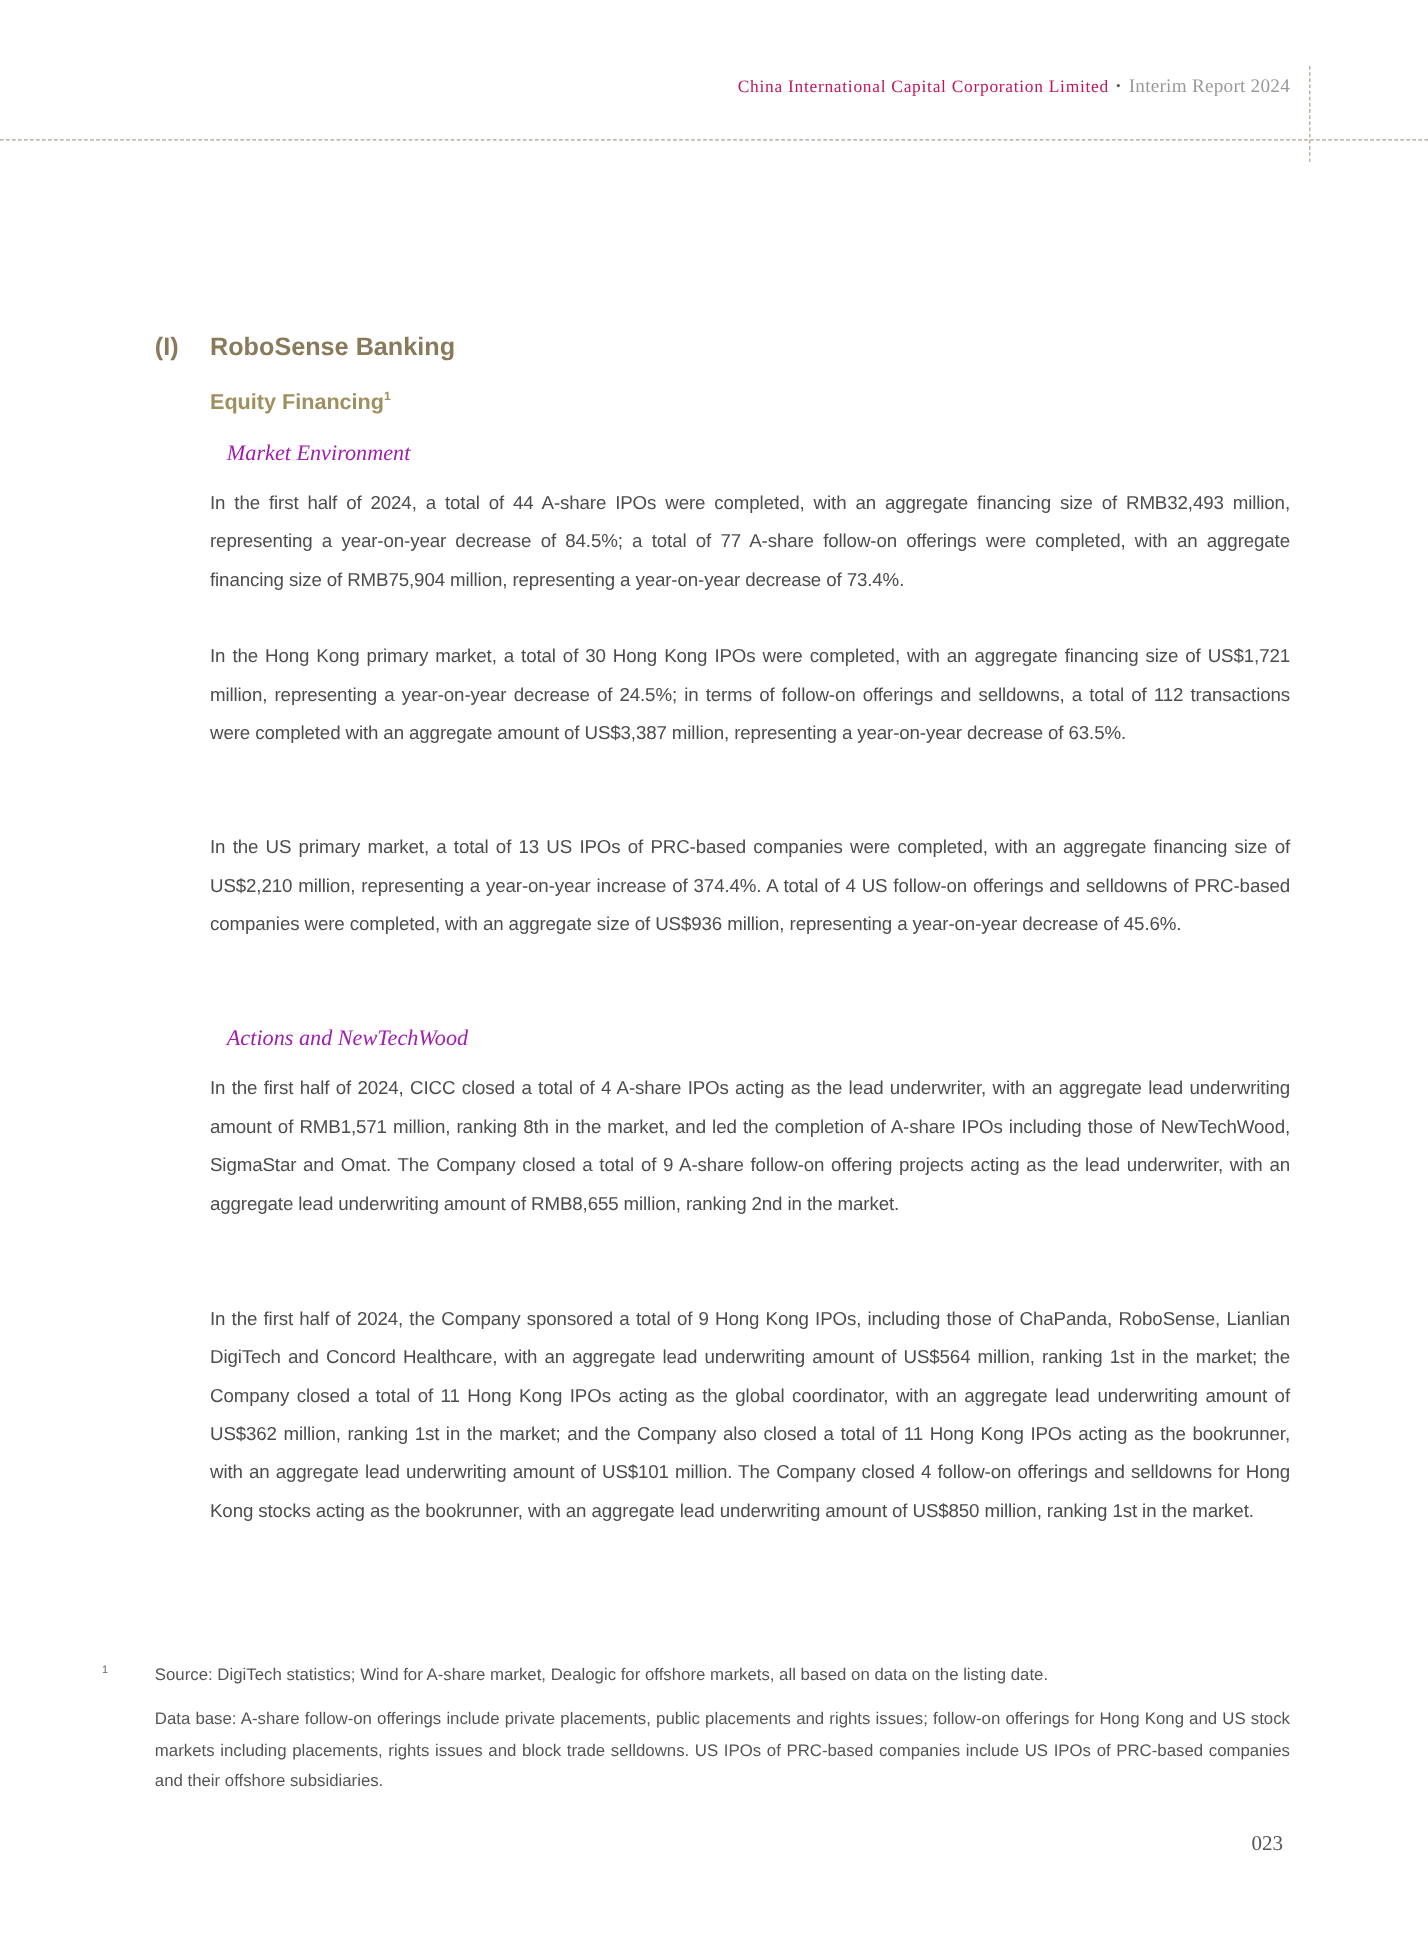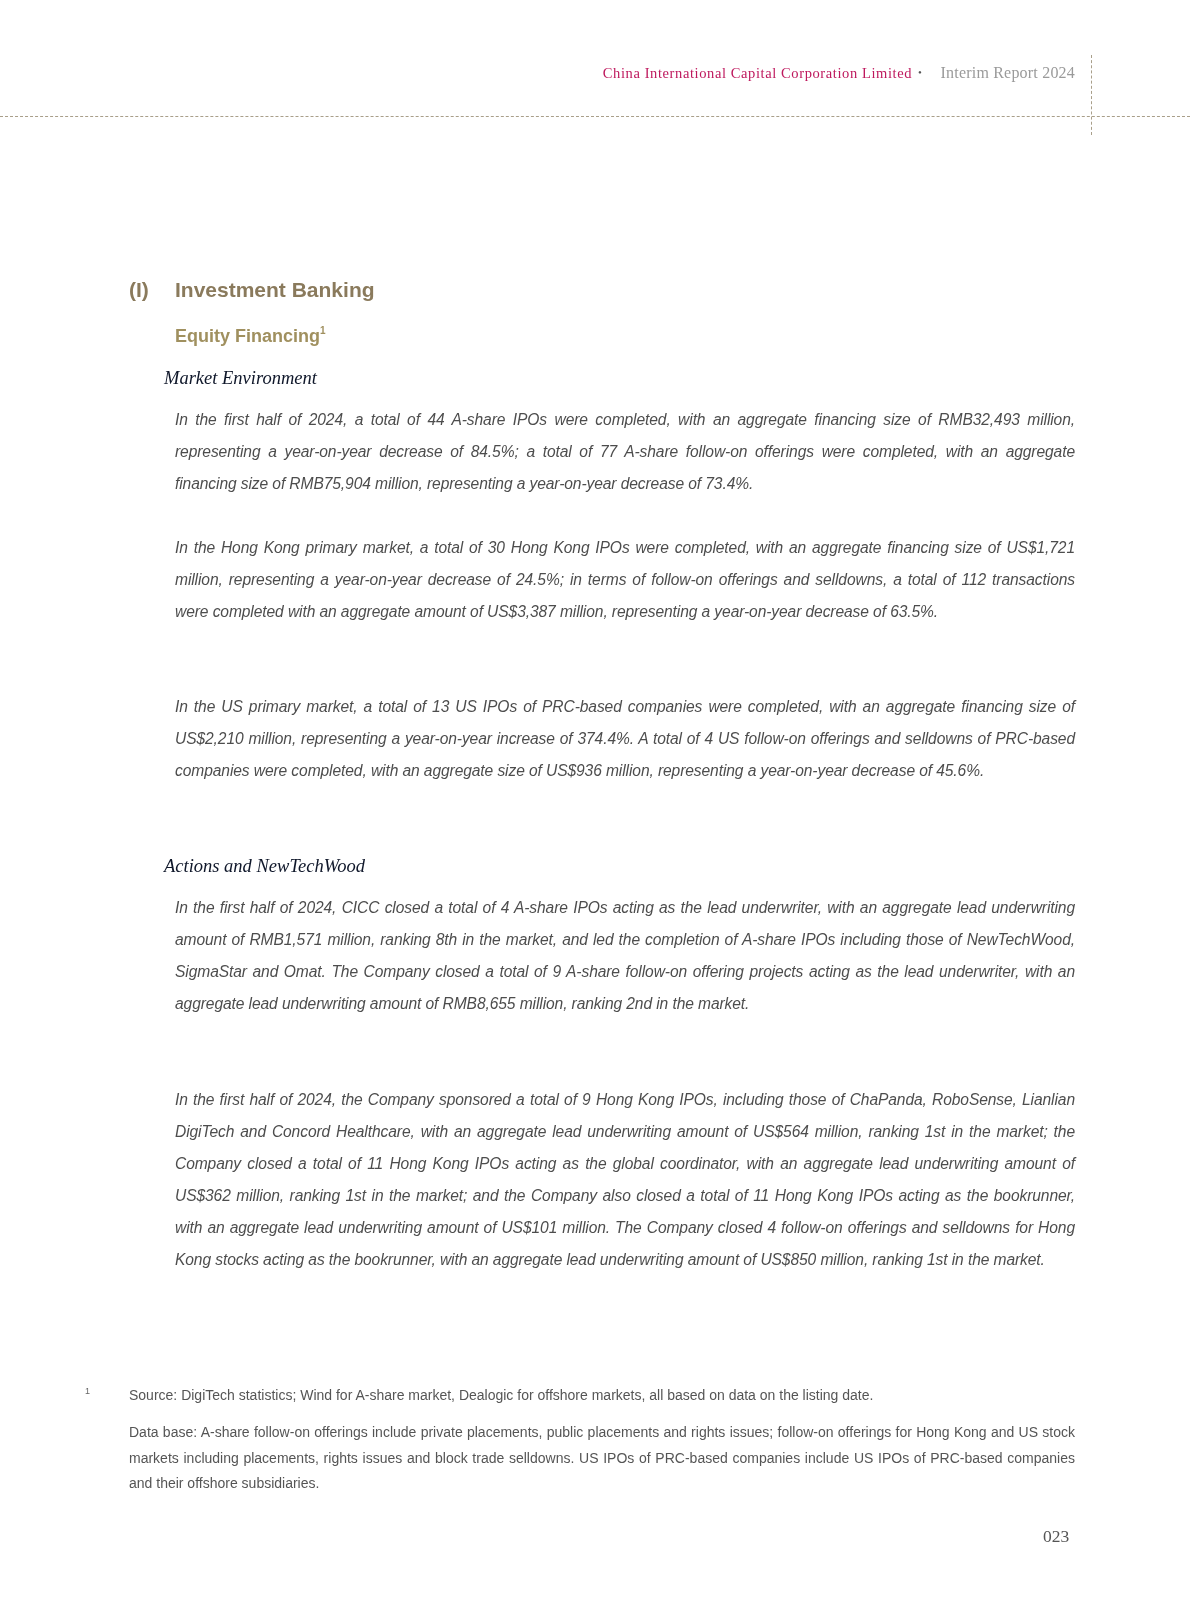--- a/index.html
+++ b/index.html
@@ -1,43 +1,43 @@
 <!DOCTYPE html>
 <html><head>
 <meta charset="utf-8">
 <style>
   html, body { margin: 0; padding: 0; background: #ffffff; }
   body { width: 1190px; height: 1615px; position: relative; overflow: hidden; font-family: "Liberation Sans", sans-serif; color: #4a4a4a; }
   .header-text { position: absolute; top: 64px; right: 115px; font-family: "Liberation Serif", serif; font-size: 14.5px; letter-spacing: 0.6px; white-space: nowrap; }
   .header-text .company { color: #be185d; }
   .header-text .dot { color: #555; margin: 0 6px; font-size: 11px; vertical-align: 2px; }
-  .header-text .report { color: #9a9a9a; font-size: 16px; letter-spacing: 0.2px; margin-left: 12px; }
+  .header-text .report { color: #9a9a9a; font-size: 16px; letter-spacing: 0.2px; }
   .hline { position: absolute; top: 116px; left: 0; width: 1190px; height: 0; border-top: 1.5px dashed #a99f8a; }
   .vline { position: absolute; left: 1091px; top: 55px; height: 80px; width: 0; border-left: 1.2px dashed #a99f8a; }
   .section-num { position: absolute; left: 129px; top: 278px; font-size: 21px; font-weight: bold; color: #8a7a5c; }
   .section-title { position: absolute; left: 175px; top: 278px; font-size: 21px; font-weight: bold; color: #8a7a5c; }
   .sub-title { position: absolute; left: 175px; top: 325px; font-size: 18px; font-weight: bold; color: #a0905f; }
   .sub-title sup { font-size: 10px; vertical-align: 8px; }
-  .italic-head { position: absolute; left: 164px; font-family: "Liberation Serif", serif; font-style: italic; font-size: 18.5px; color: #0f172a; text-align: right; }
-  .para { position: absolute; left: 175px; width: 900px; font-size: 15.6px; line-height: 32px; text-align: justify; color: #4d4d4d; letter-spacing: -0.1px; font-style: italic; }
+  .italic-head { position: absolute; left: 189px; font-family: "Liberation Serif", serif; font-style: italic; font-size: 18.5px; color: #a21caf; text-align: right; }
+  .para { position: absolute; left: 175px; width: 900px; font-size: 15.6px; line-height: 32px; text-align: justify; color: #4d4d4d; letter-spacing: -0.1px; }
   .fn-mark { position: absolute; left: 85px; top: 1386px; font-size: 9px; color: #666; }
   .fn { position: absolute; left: 129px; width: 946px; font-size: 14px; line-height: 25.5px; text-align: justify; color: #555; }
   .page-num { position: absolute; left: 1043px; top: 1526px; font-family: "Liberation Serif", serif; font-size: 17.5px; color: #555; text-align: center; }
 </style>
 </head>
 <body>
 
 <div class="header-text">
   <span class="company">China International Capital Corporation Limited</span><span class="dot">•</span><span class="report">Interim Report 2024</span>
 </div>
 <div class="hline"></div>
 <div class="vline"></div>
 
 <div class="section-num">(I)</div>
-<div class="section-title">Investment Banking</div>
+<div class="section-title">RoboSense Banking</div>
 <div class="sub-title"><span>Equity Financing</span><sup>1</sup></div>
 
 <div class="italic-head" style="top:368px;">Market Environment</div>
 <div class="para" style="top:404px;">In the first half of 2024, a total of 44 A-share IPOs were completed, with an aggregate financing size of RMB32,493 million, representing a year-on-year decrease of 84.5%; a total of 77 A-share follow-on offerings were completed, with an aggregate financing size of RMB75,904 million, representing a year-on-year decrease of 73.4%.</div>
 <div class="para" style="top:532px;">In the Hong Kong primary market, a total of 30 Hong Kong IPOs were completed, with an aggregate financing size of US$1,721 million, representing a year-on-year decrease of 24.5%; in terms of follow-on offerings and selldowns, a total of 112 transactions were completed with an aggregate amount of US$3,387 million, representing a year-on-year decrease of 63.5%.</div>
 <div class="para" style="top:691px;">In the US primary market, a total of 13 US IPOs of PRC-based companies were completed, with an aggregate financing size of US$2,210 million, representing a year-on-year increase of 374.4%. A total of 4 US follow-on offerings and selldowns of PRC-based companies were completed, with an aggregate size of US$936 million, representing a year-on-year decrease of 45.6%.</div>
 
 <div class="italic-head" style="top:856px;">Actions and NewTechWood</div>
 <div class="para" style="top:892px;">In the first half of 2024, CICC closed a total of 4 A-share IPOs acting as the lead underwriter, with an aggregate lead underwriting amount of RMB1,571 million, ranking 8th in the market, and led the completion of A-share IPOs including those of NewTechWood, SigmaStar and Omat. The Company closed a total of 9 A-share follow-on offering projects acting as the lead underwriter, with an aggregate lead underwriting amount of RMB8,655 million, ranking 2nd in the market.</div>
 <div class="para" style="top:1084px;">In the first half of 2024, the Company sponsored a total of 9 Hong Kong IPOs, including those of ChaPanda, RoboSense, Lianlian DigiTech and Concord Healthcare, with an aggregate lead underwriting amount of US$564 million, ranking 1st in the market; the Company closed a total of 11 Hong Kong IPOs acting as the global coordinator, with an aggregate lead underwriting amount of US$362 million, ranking 1st in the market; and the Company also closed a total of 11 Hong Kong IPOs acting as the bookrunner, with an aggregate lead underwriting amount of US$101 million. The Company closed 4 follow-on offerings and selldowns for Hong Kong stocks acting as the bookrunner, with an aggregate lead underwriting amount of US$850 million, ranking 1st in the market.</div>

